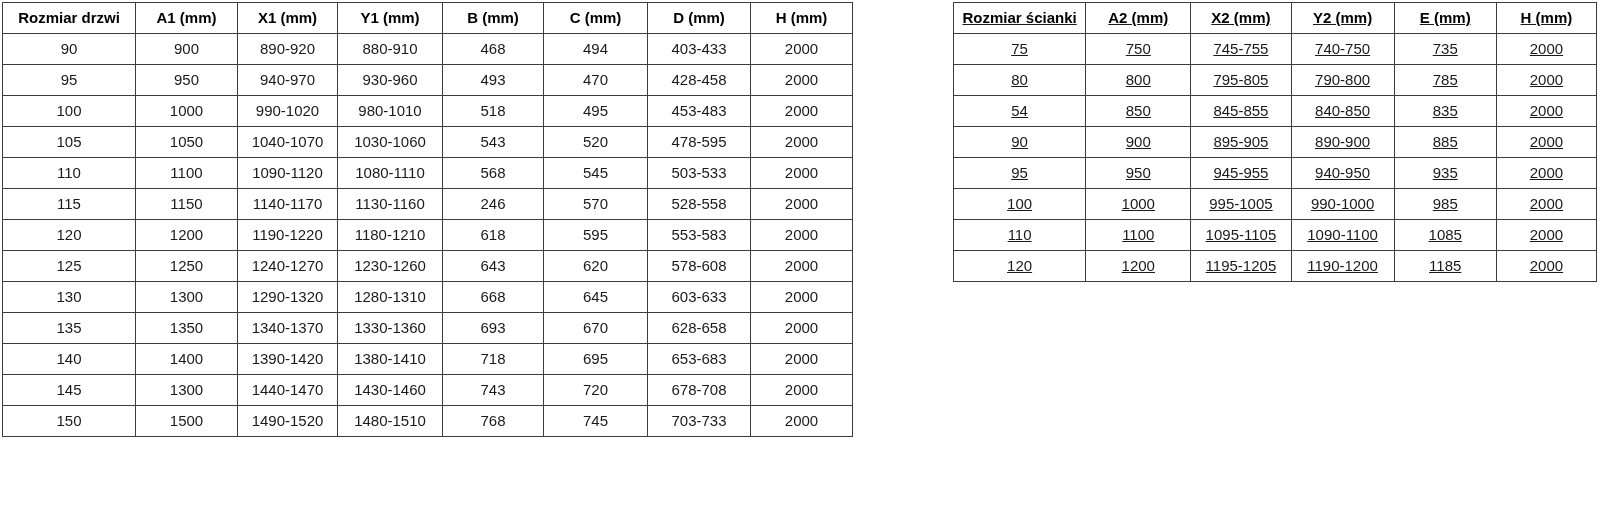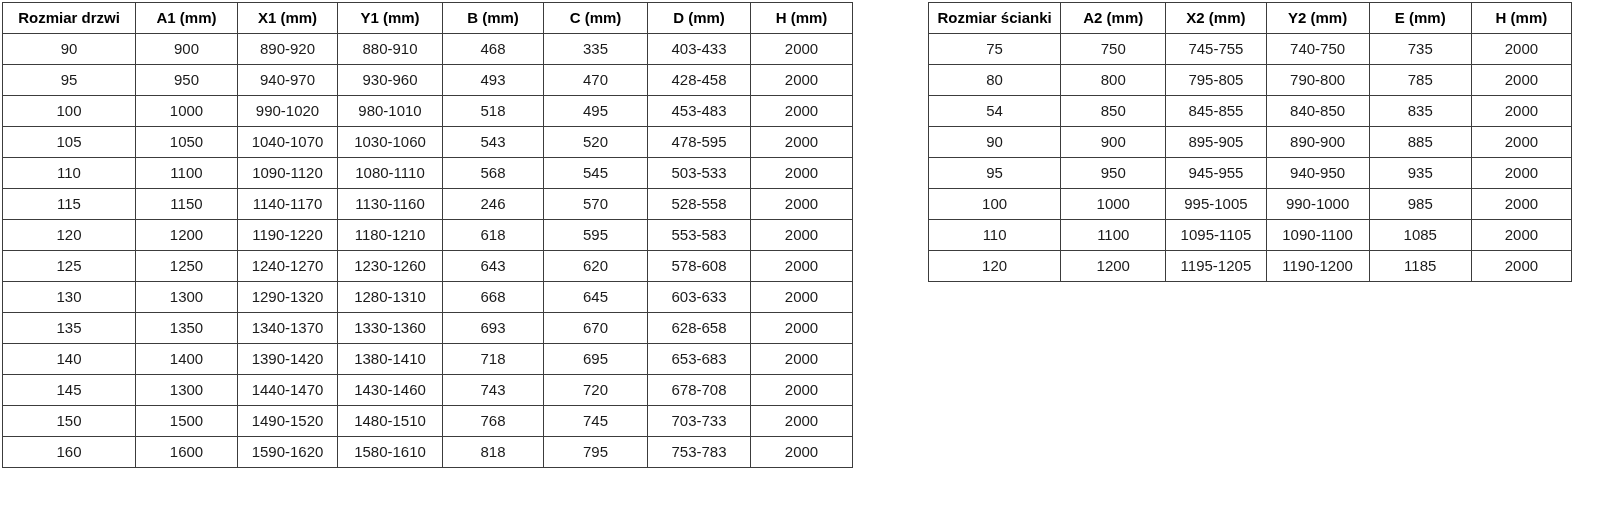--- a/index.html
+++ b/index.html
@@ -34,21 +34,21 @@
     white-space: nowrap;
   }
   table.spec th {
     font-weight: bold;
     color: #000000;
   }
   table.spec td {
     font-weight: normal;
   }
   #door-table { left: 2px;   top: 2px; width: 850px; }
-  #wall-table { left: 928px; top: 2px; width: 644px; }
+  #wall-table { left: 953px; top: 2px; width: 644px; text-decoration: underline; }
 </style>
 </head>
 <body>
 
 <div class="canvas">
   <table id="door-table" class="spec">
       <colgroup>
         <col style="width: 133px;">
         <col style="width: 102px;">
         <col style="width: 100px;">
@@ -70,21 +70,21 @@
           <th>H (mm)</th>
         </tr>
       </thead>
       <tbody>
         <tr>
           <td>90</td>
           <td>900</td>
           <td>890-920</td>
           <td>880-910</td>
           <td>468</td>
-          <td>335</td>
+          <td>494</td>
           <td>403-433</td>
           <td>2000</td>
         </tr>
         <tr>
           <td>95</td>
           <td>950</td>
           <td>940-970</td>
           <td>930-960</td>
           <td>493</td>
           <td>470</td>
@@ -192,30 +192,20 @@
           <td>2000</td>
         </tr>
         <tr>
           <td>150</td>
           <td>1500</td>
           <td>1490-1520</td>
           <td>1480-1510</td>
           <td>768</td>
           <td>745</td>
           <td>703-733</td>
-          <td>2000</td>
-        </tr>
-        <tr>
-          <td>160</td>
-          <td>1600</td>
-          <td>1590-1620</td>
-          <td>1580-1610</td>
-          <td>818</td>
-          <td>795</td>
-          <td>753-783</td>
           <td>2000</td>
         </tr>
       </tbody>
     </table>
 
   <table id="wall-table" class="spec">
       <colgroup>
         <col style="width: 132px;">
         <col style="width: 105px;">
         <col style="width: 100px;">

